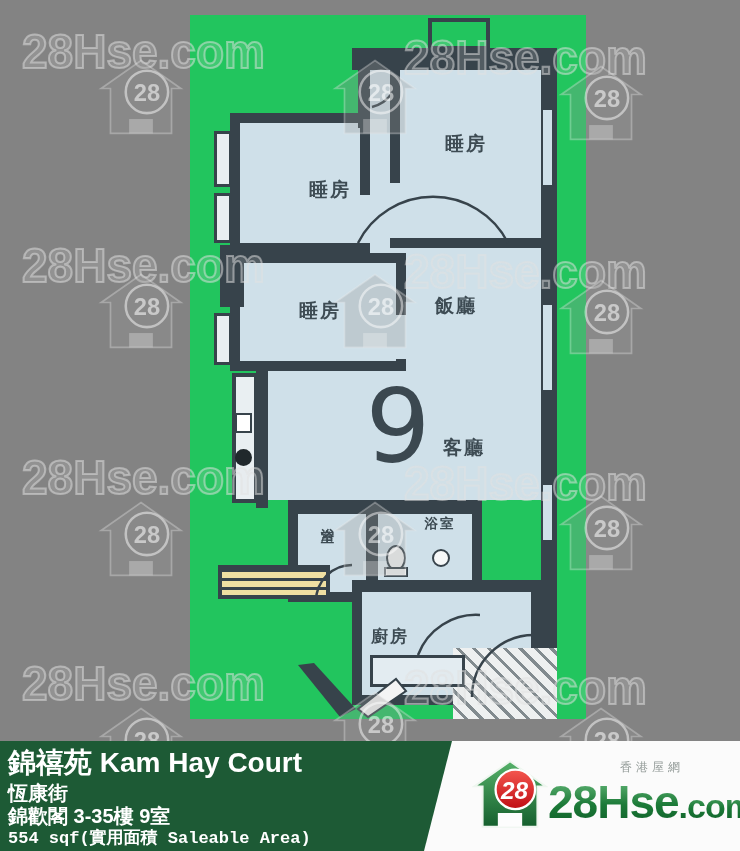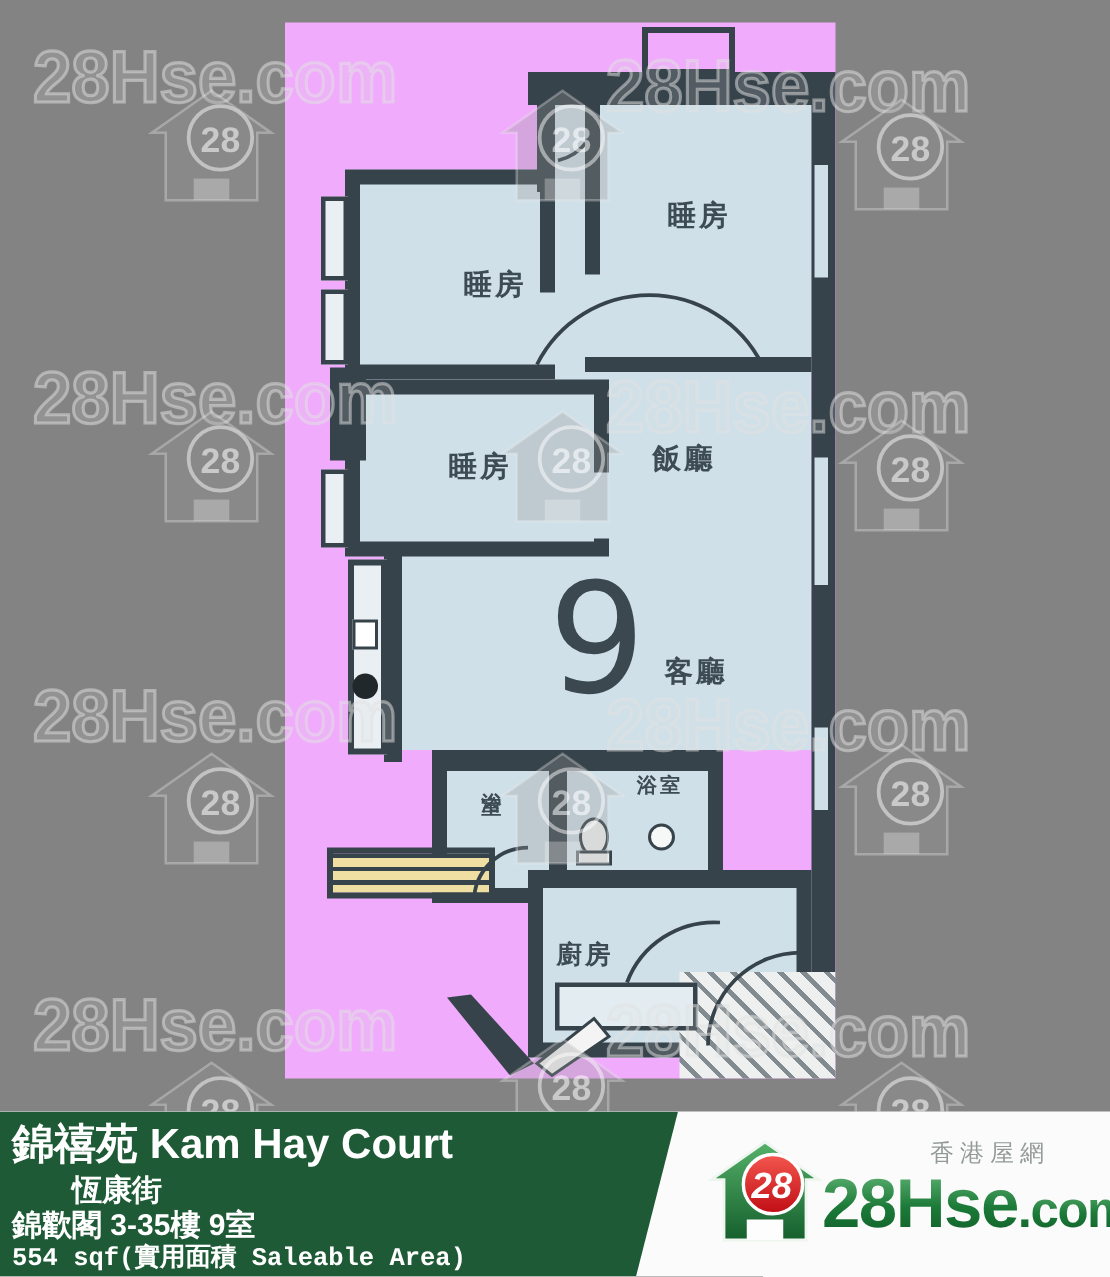--- a/index.html
+++ b/index.html
@@ -6,21 +6,21 @@
   #stage{position:relative;width:740px;height:851px;background:#838383;overflow:hidden;
          font-family:"Liberation Sans",sans-serif;}
 
   
   #wm-layer{position:absolute;left:0;top:0;width:740px;height:741px;overflow:hidden;z-index:5;pointer-events:none;}
   .wm-text{position:absolute;font-weight:700;font-size:46px;letter-spacing:0px;transform:scaleY(1.06);
            color:rgba(225,225,225,0.16);-webkit-text-stroke:2px rgba(225,225,225,0.5);white-space:nowrap;}
   .wm-house{position:absolute;width:86px;height:78px;opacity:.75;}
 
   
-  #plan{position:absolute;left:190px;top:15px;width:367px;height:704px;background:#f0abfc;overflow:hidden;z-index:2;}
+  #plan{position:absolute;left:190px;top:15px;width:396px;height:704px;background:#22c55e;overflow:hidden;z-index:2;}
   .area{position:absolute;background:#cfe0e9;}
   .roombox{position:absolute;background:#cfe0e9;border:10px solid #37434b;box-sizing:border-box;}
   .wall{position:absolute;background:#37434b;}
   .gap{position:absolute;background:#cfe0e9;}
   .winbox{position:absolute;background:#e9eff2;border:3px solid #37434b;box-sizing:border-box;}
   .rlabel{position:absolute;color:#3d4b53;font-weight:700;font-size:19px;text-align:center;letter-spacing:2px;}
   .slit{position:absolute;background:#cfe0e9;}
   #big-nine{position:absolute;left:158px;top:356px;width:100px;height:112px;font-size:102px;line-height:112px;
             text-align:center;color:#3b4850;font-family:"DejaVu Sans",sans-serif;font-weight:400;}
   #planter{position:absolute;left:28px;top:550px;width:112px;height:34px;box-sizing:border-box;border:4px solid #37434b;
@@ -34,27 +34,27 @@
   .fixture{position:absolute;background:#f6f8f8;border:2px solid #37434b;box-sizing:border-box;}
   #plan svg.overlay{position:absolute;left:0;top:0;z-index:8;}
   .vlabel{writing-mode:vertical-rl;letter-spacing:2px;}
 
   
   #white-strip{position:absolute;left:0;top:741px;width:740px;height:110px;background:#fbfbfb;z-index:6;}
   #green-bar{position:absolute;left:0;top:741px;width:452px;height:110px;background:#1d5a35;z-index:7;
              clip-path:polygon(0 0,100% 0,calc(100% - 28px) 100%,0 100%);}
   #green-bar .t{position:absolute;left:8px;color:#ffffff;white-space:nowrap;}
   #ib-title{top:3px;font-size:28px;font-weight:700;}
-  #ib-street{top:39px;font-size:20px;font-weight:700;margin-left:40px;}
+  #ib-street{top:39px;font-size:20px;font-weight:700;}
   #ib-block{top:62px;font-size:20px;font-weight:700;}
   #ib-area{top:85px;font-size:17px;font-weight:700;font-family:Liberation Mono, monospace;}
 
   #brand{position:absolute;left:460px;top:741px;width:280px;height:110px;z-index:8;}
   #brand-house{position:absolute;left:12px;top:17px;width:76px;height:72px;}
-  #brand-cn{position:absolute;left:160px;top:18px;font-size:16px;color:#939b98;letter-spacing:4px;white-space:nowrap;}
+  #brand-cn{position:absolute;left:160px;top:18px;font-size:12px;color:#939b98;letter-spacing:4px;white-space:nowrap;}
   #brand-name{position:absolute;left:88px;top:34px;white-space:nowrap;font-weight:700;letter-spacing:-1px;color:#1c7a38;}
   #brand-name .main{font-size:46px;}
   #brand-name .tld{font-size:34px;}
   @supports(-webkit-background-clip:text){
     #brand-name span{background:linear-gradient(180deg,#6bbd7e 0%,#1c7a38 55%,#0e5d27 100%);
                      -webkit-background-clip:text;background-clip:text;color:transparent;}
   }
 </style>
 </head>
 <body>

